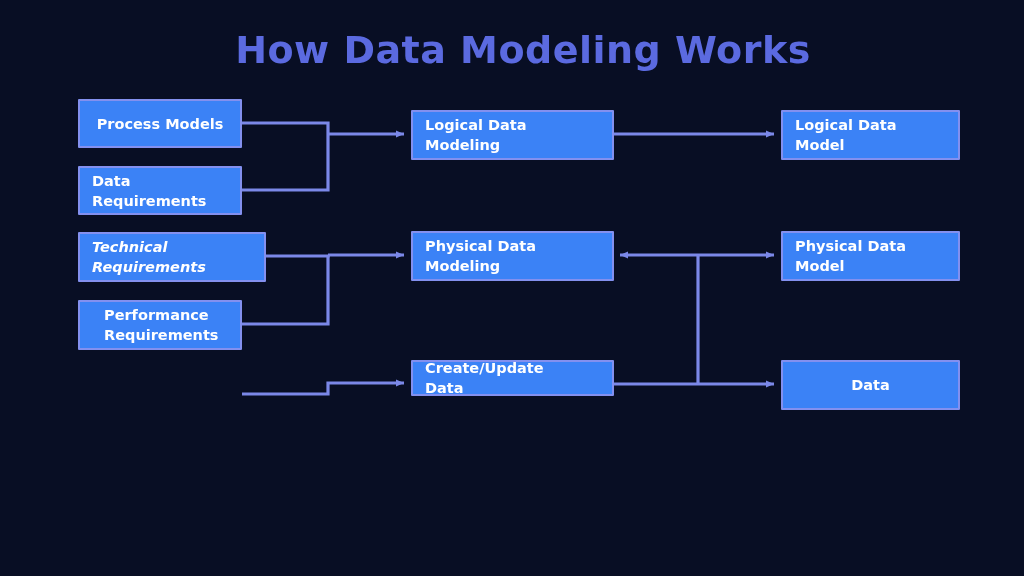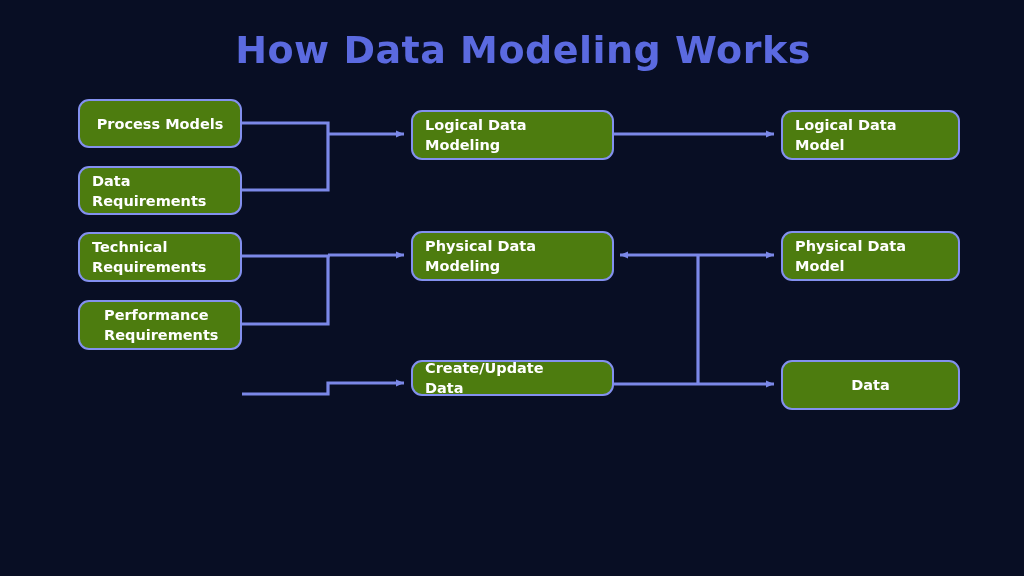--- a/index.html
+++ b/index.html
@@ -28,23 +28,23 @@
     font-size: 38px;
     font-weight: bold;
     color: #5b6ae0;
     letter-spacing: 0.5px;
     font-family: "DejaVu Sans", sans-serif;
     margin-left: 11px;
   }
   .node {
     position: absolute;
     box-sizing: border-box;
-    background: #4d7c0f;
+    background: #3b82f6;
     border: 2px solid #8390ef;
-    border-radius: 11px;
+    border-radius: 1px;
     color: #ffffff;
     font-size: 14.5px;
     font-weight: bold;
     line-height: 20px;
     font-family: "DejaVu Sans", sans-serif;
     display: flex;
     align-items: center;
     padding: 0 12px;
     white-space: pre-line;
   }
@@ -109,21 +109,21 @@
 
   <div class="node c-center" style="left:78px; top:99px; width:164px; height:49px;">
     <span>Process Models</span>
   </div>
 
   <div class="node c-left" style="left:78px; top:166px; width:164px; height:49px;">
     <span>Data
 Requirements</span>
   </div>
 
-  <div class="node c-left" style="left:78px; top:232px; width:164px; height:50px;">
+  <div class="node c-left" style="left:78px; top:232px; width:188px; height:50px;font-style:italic;">
     <span>Technical
 Requirements</span>
   </div>
 
   <div class="node c-left" style="left:78px; top:300px; width:164px; height:50px;padding-left:24px;">
     <span>Performance
 Requirements</span>
   </div>
 
 

